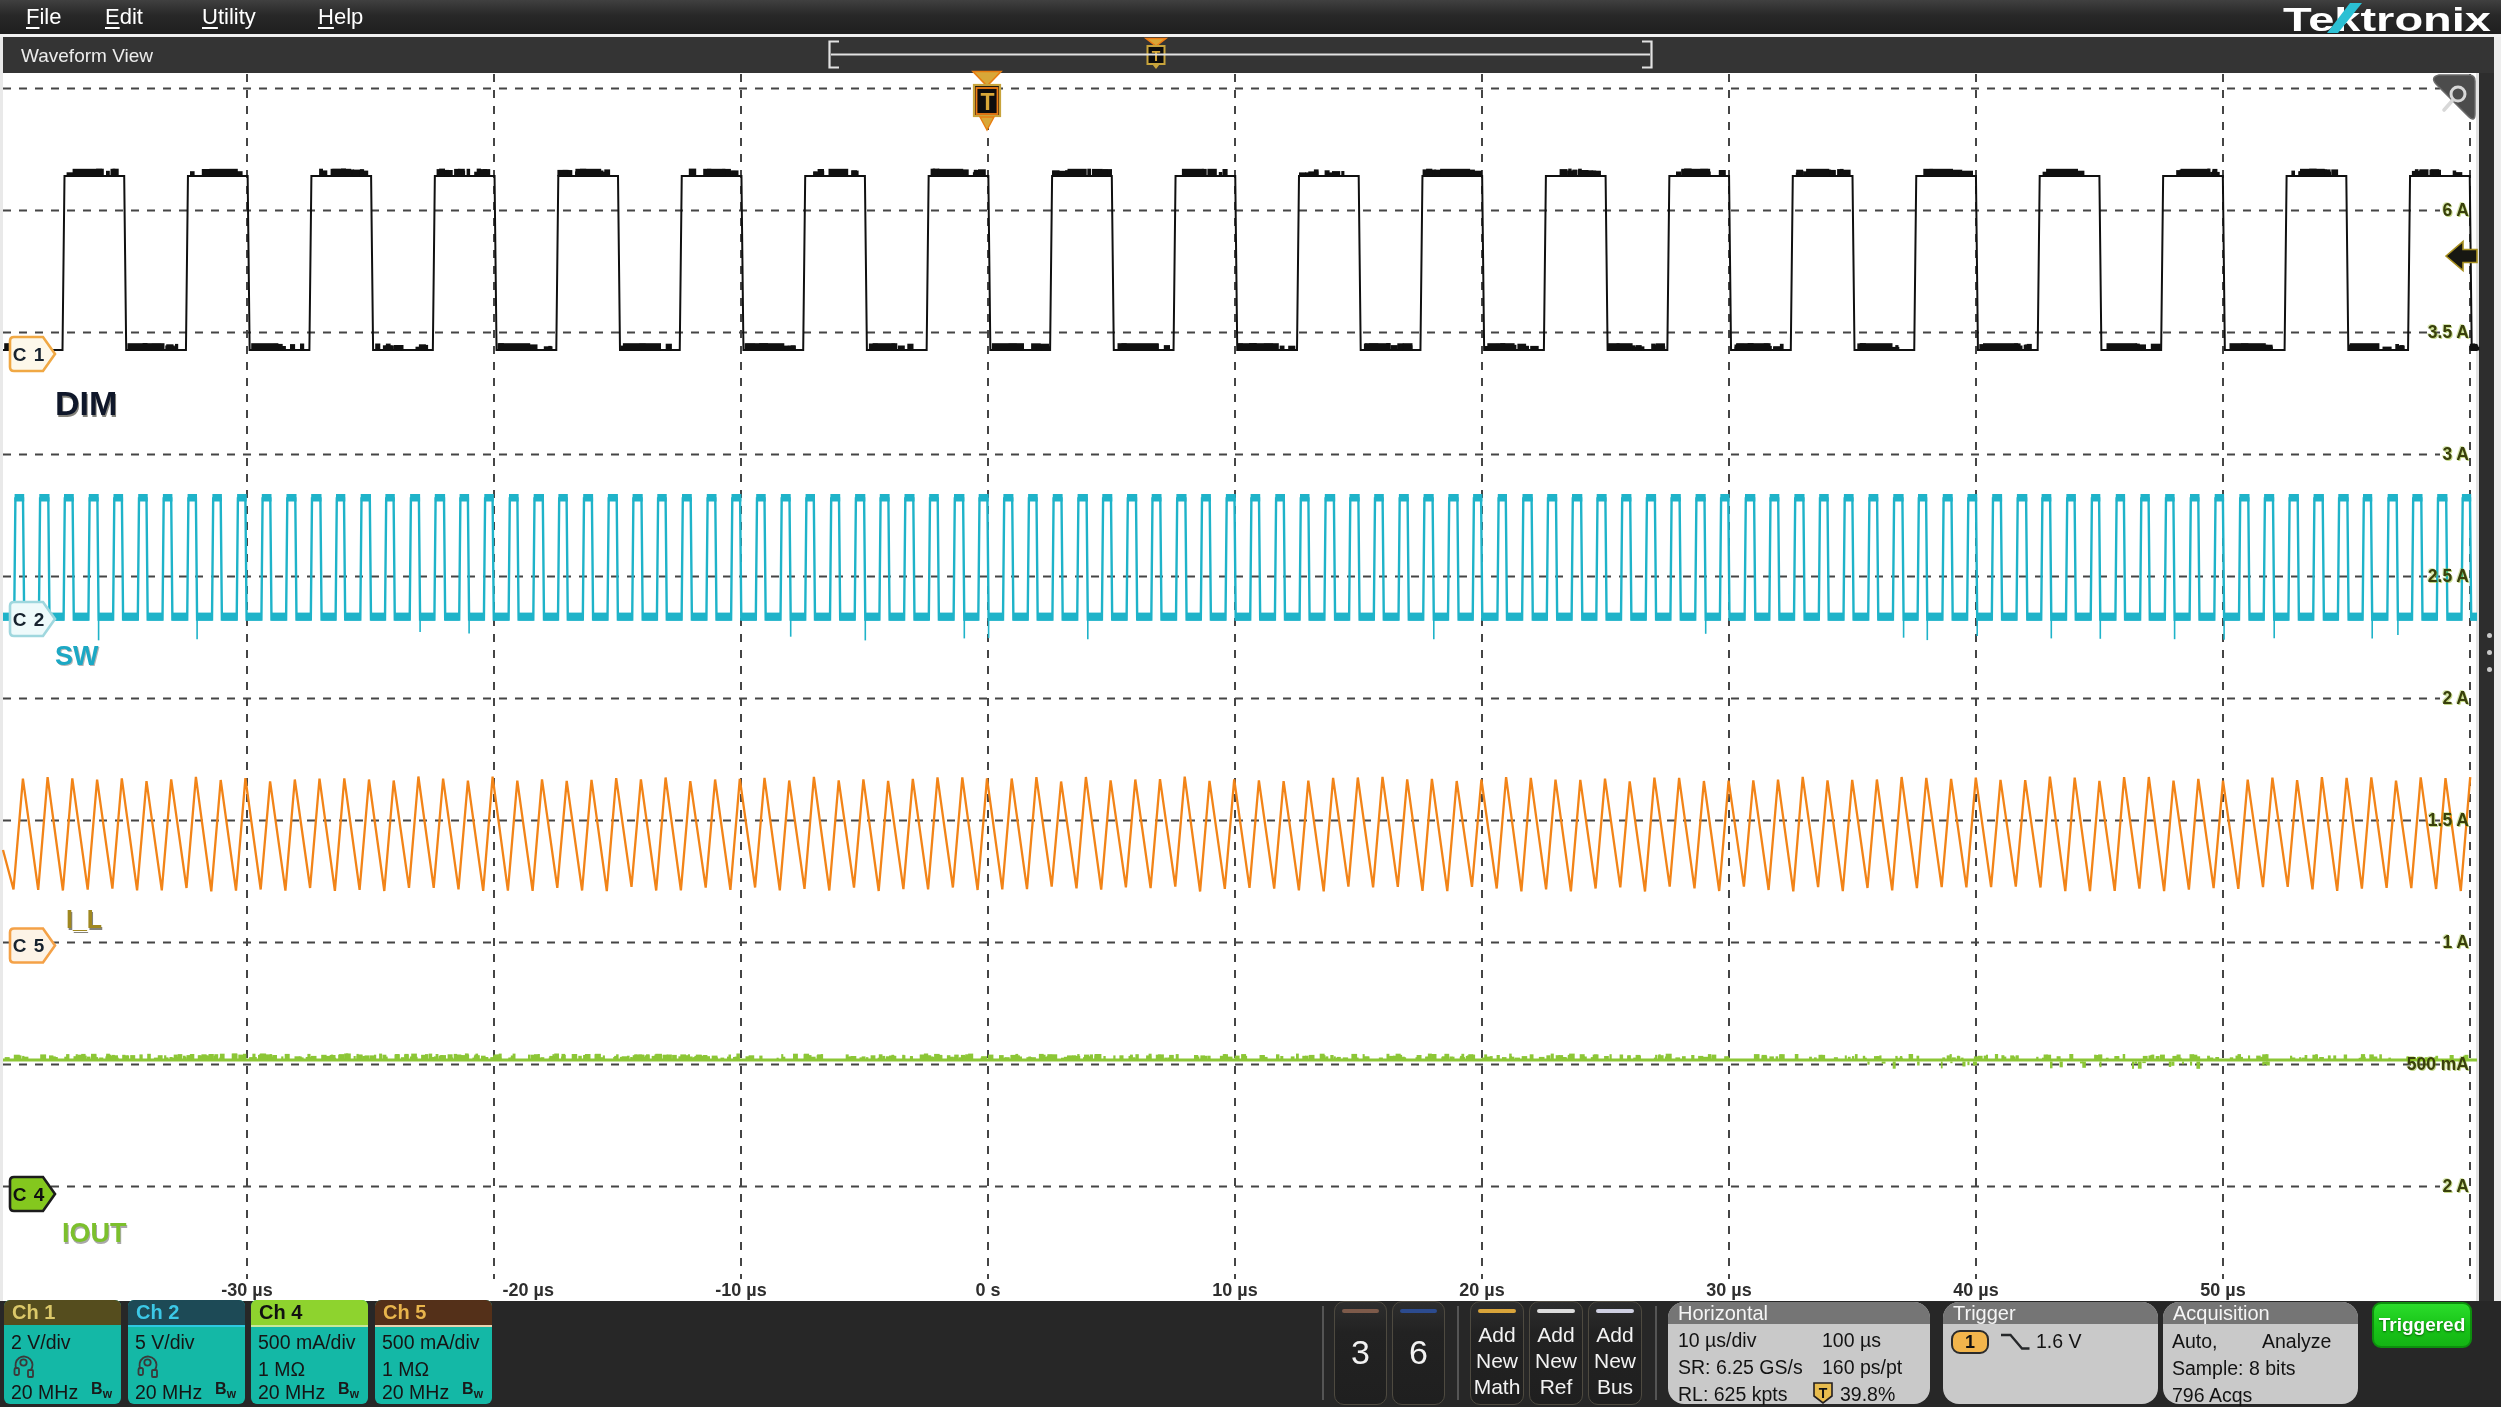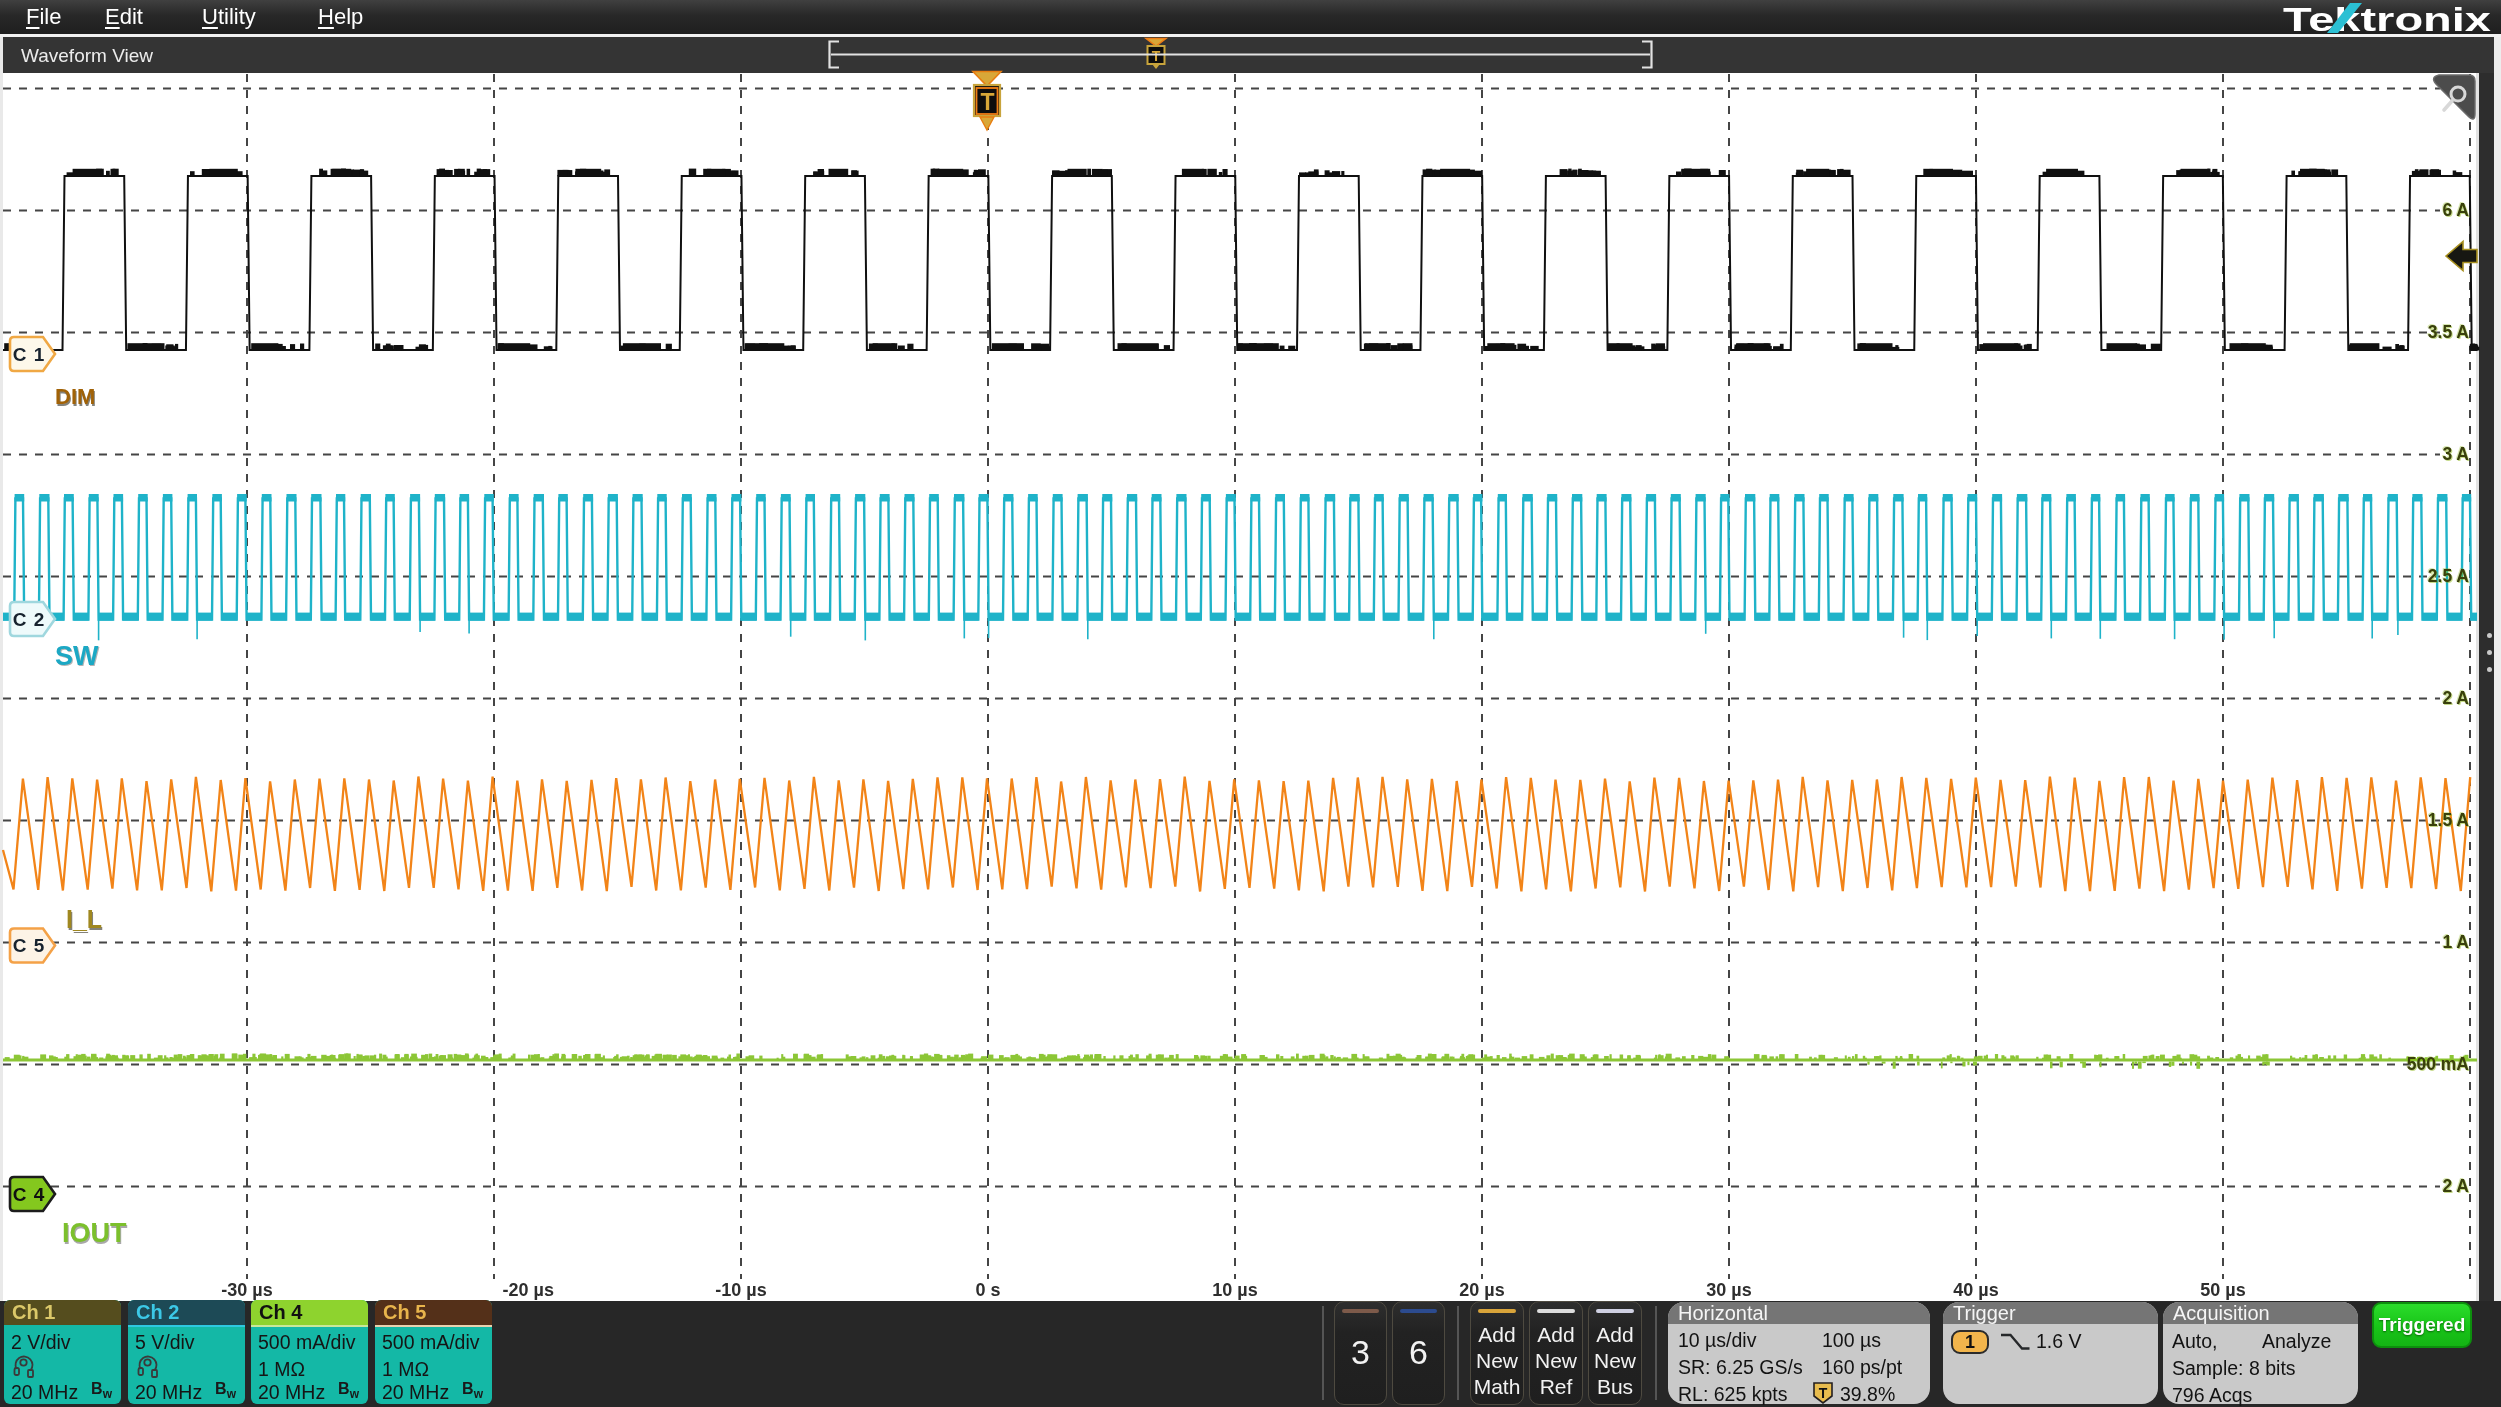--- a/index.html
+++ b/index.html
@@ -1452,21 +1452,21 @@
 <div class="axlab" style="left:2349px;top:1175.5px">2 A</div>
 <div class="tlab" style="left:187px;width:120px;text-align:center">-30 µs</div>
 <div class="tlab" style="left:434px;width:120px;text-align:right">-20 µs</div>
 <div class="tlab" style="left:681px;width:120px;text-align:center">-10 µs</div>
 <div class="tlab" style="left:928px;width:120px;text-align:center">0 s</div>
 <div class="tlab" style="left:1175px;width:120px;text-align:center">10 µs</div>
 <div class="tlab" style="left:1422px;width:120px;text-align:center">20 µs</div>
 <div class="tlab" style="left:1669px;width:120px;text-align:center">30 µs</div>
 <div class="tlab" style="left:1916px;width:120px;text-align:center">40 µs</div>
 <div class="tlab" style="left:2163px;width:120px;text-align:center">50 µs</div>
-<div class="trlabel" style="left:55px;top:384px;font-size:22px;color:#a16207;text-shadow:1px 2px 0 rgba(30,28,15,.55)">DIM</div>
+<div class="trlabel" style="left:55px;top:384px;font-size:34px;color:#0f172a;text-shadow:1px 2px 0 rgba(30,28,15,.55)">DIM</div>
 <div class="trlabel" style="left:55px;top:641px;font-size:27px;color:#1ca8c4;text-shadow:1px 1px 0 rgba(40,40,40,.35)">SW</div>
 <div class="trlabel" style="left:66px;top:905px;font-size:25px;color:#a08820;text-shadow:1px 2px 0 rgba(30,28,15,.55)">I_L</div>
 <div class="trlabel" style="left:62px;top:1218px;font-size:27px;color:#7cc02c;text-shadow:1px 2px 0 rgba(40,40,40,.4)">IOUT</div>
 <div class="chbadge" style="left:4px">
     <div class="chhead" style="background:#554d1e;color:#dbc869">Ch 1</div>
     <div class="chrow" style="top:31px">2 V/div</div>
     <div class="chrow" style="top:58px"></div>
     <div class="chrow" style="top:81px">20 MHz</div>
     <div class="bw">B<span>w</span></div>
   </div>

